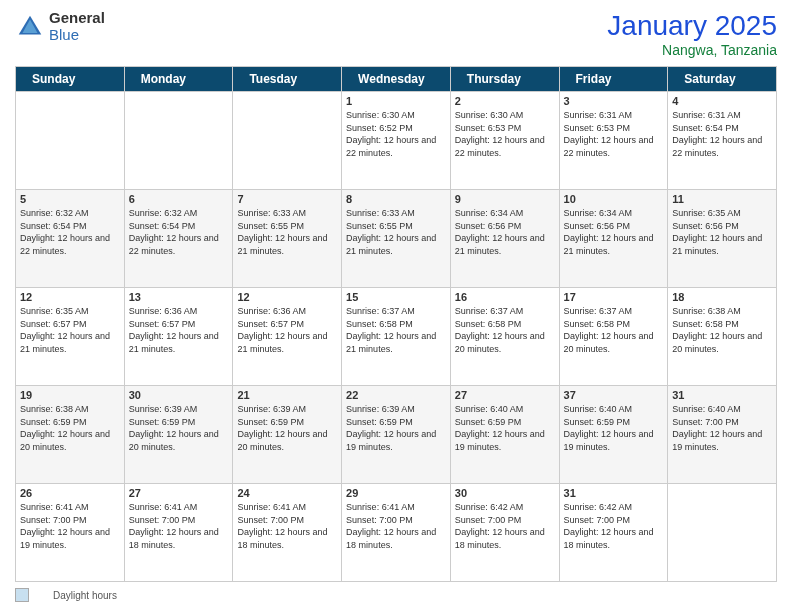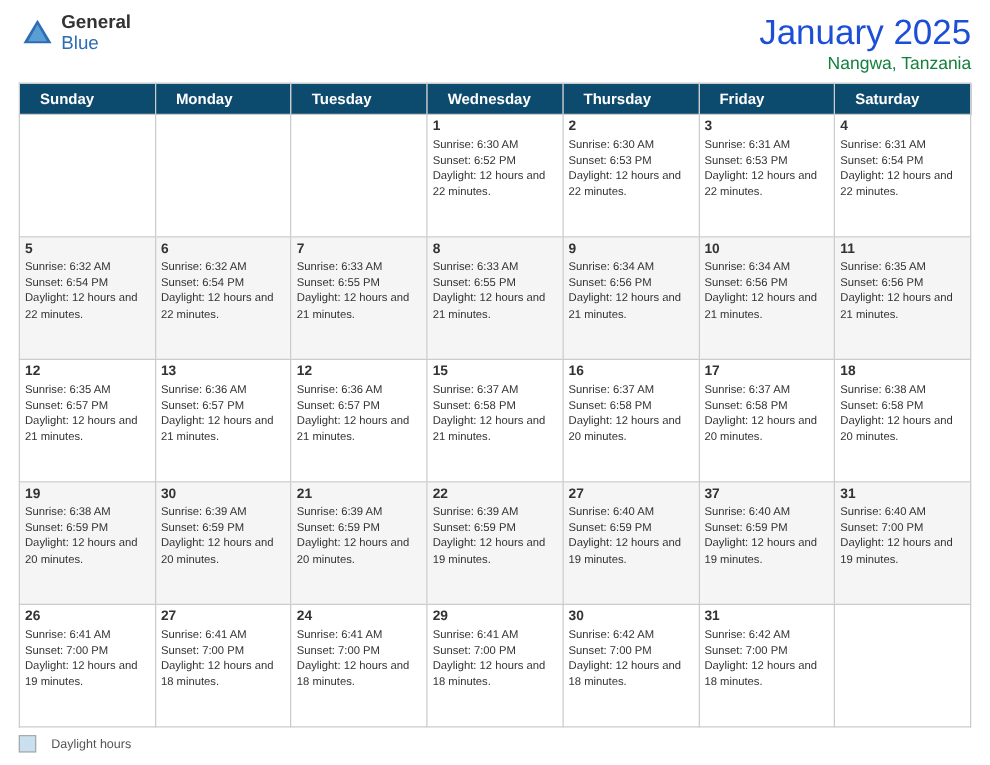--- a/index.html
+++ b/index.html
@@ -99,21 +99,21 @@
     }
     .empty-cell {
       background: #fff !important;
     }
     .footer {
       margin-top: 6px;
       font-size: 10px;
       color: #555;
       display: flex;
       align-items: center;
-      gap: 12px;
+      gap: 24px;
     }
     .footer-box {
       width: 14px;
       height: 14px;
       background: #c8e0f0;
       border: 1px solid #aaa;
       display: inline-block;
     }
   </style>
 </head>

